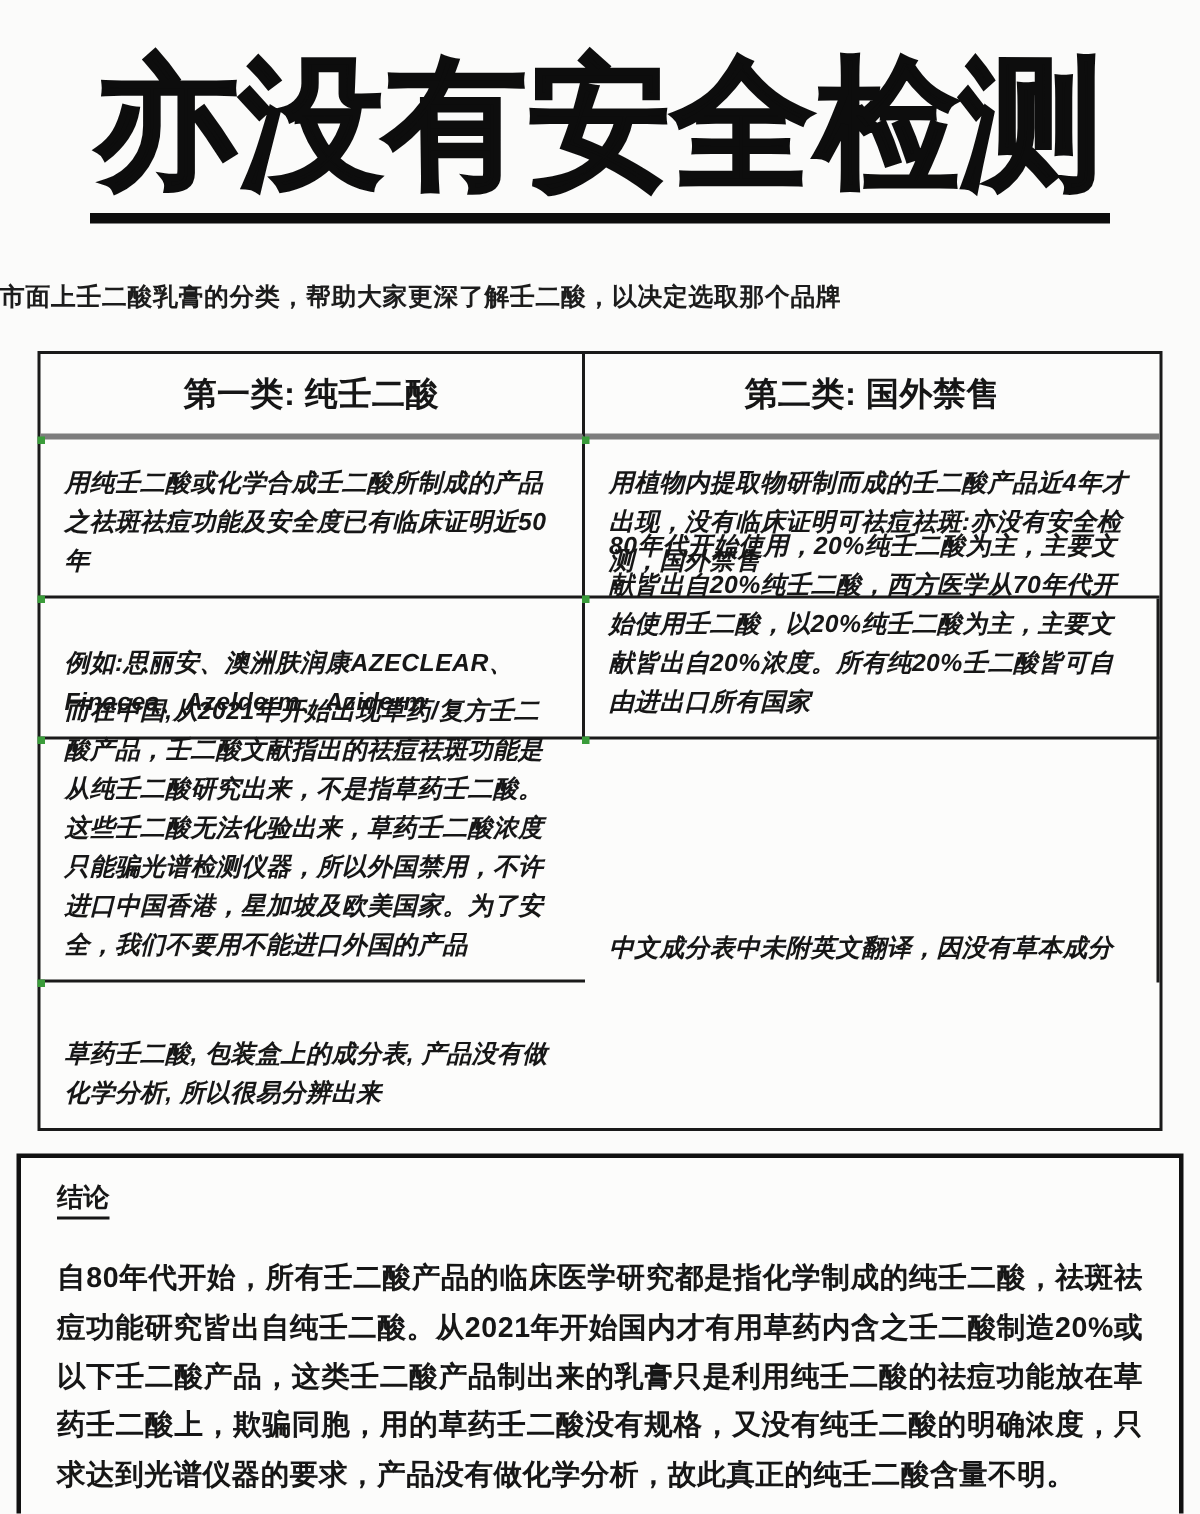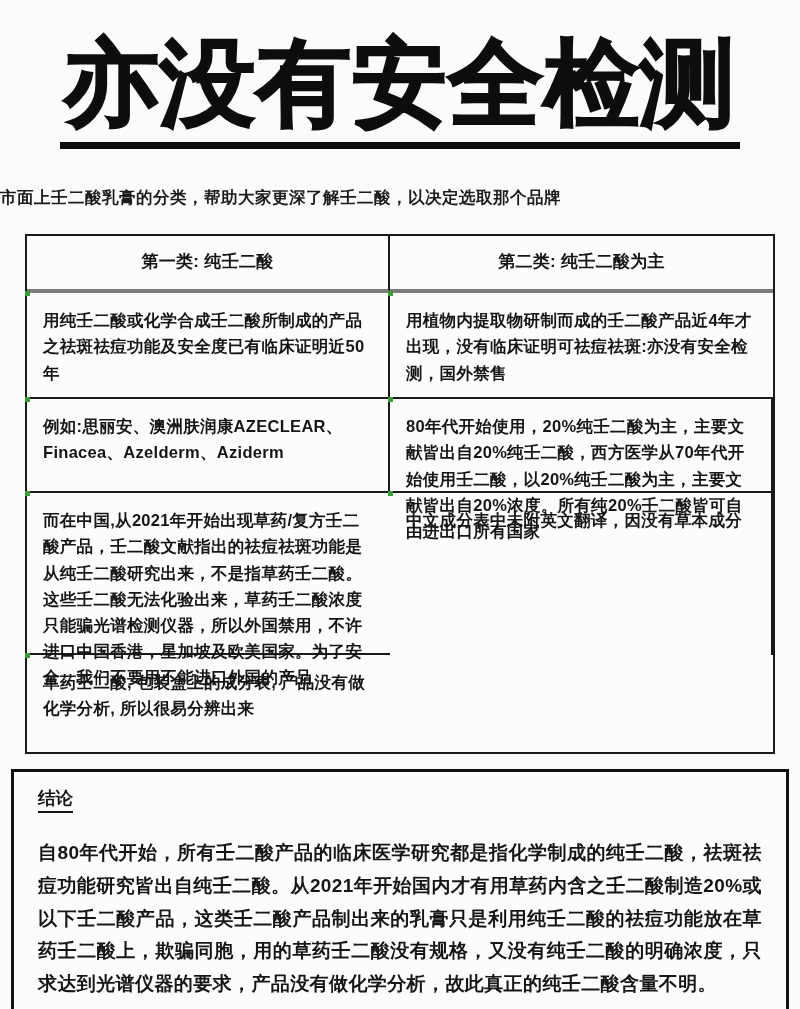--- a/index.html
+++ b/index.html
@@ -56,25 +56,25 @@
     line-height:1.58;
     letter-spacing:.3px;
     padding:14px 14px 10px 16px;
     box-sizing:border-box;
   }
   .cell.col2{border-right:none;}
   .cell.lastrow{border-bottom:none;}
   .cell.header{
     display:flex;align-items:center;justify-content:center;
     text-align:center;
-    font-size:17px;
+    font-size:22px;
     padding:0;
     border-bottom:4px solid #7d7d7d;
   }
-  .cell.body{display:flex;align-items:flex-start;}
+  .cell.body{display:flex;align-items:flex-end;font-style:italic;}
   .cell.body .txt{width:100%;}
   
   .cell.body::before{
     content:"";
     position:absolute;left:-2px;top:-2px;
     width:5px;height:5px;
     background:#3a9c3a;
   }
 
   
@@ -106,21 +106,21 @@
 <div class="page">
 
   <div class="title-wrap">
     <h1 class="big-title">亦没有安全检测</h1>
   </div>
 
   <p class="subtitle">市面上壬二酸乳膏的分类，帮助大家更深了解壬二酸，以决定选取那个品牌</p>
 
   <div class="cmp-table">
     <div class="cell header col1">第一类: 纯壬二酸</div>
-    <div class="cell header col2">第二类: 纯壬二酸为主</div>
+    <div class="cell header col2">第二类: 国外禁售</div>
 
     <div class="cell body col1">
         <span class="txt">用纯壬二酸或化学合成壬二酸所制成的产品之祛斑祛痘功能及安全度已有临床证明近50年</span>
       </div>
     <div class="cell body col2">
         <span class="txt">用植物内提取物研制而成的壬二酸产品近4年才出现，没有临床证明可祛痘祛斑:亦没有安全检测，国外禁售</span>
       </div>
 
     <div class="cell body col1">
         <span class="txt">例如:思丽安、澳洲肤润康AZECLEAR、Finacea、Azelderm、Aziderm</span>

